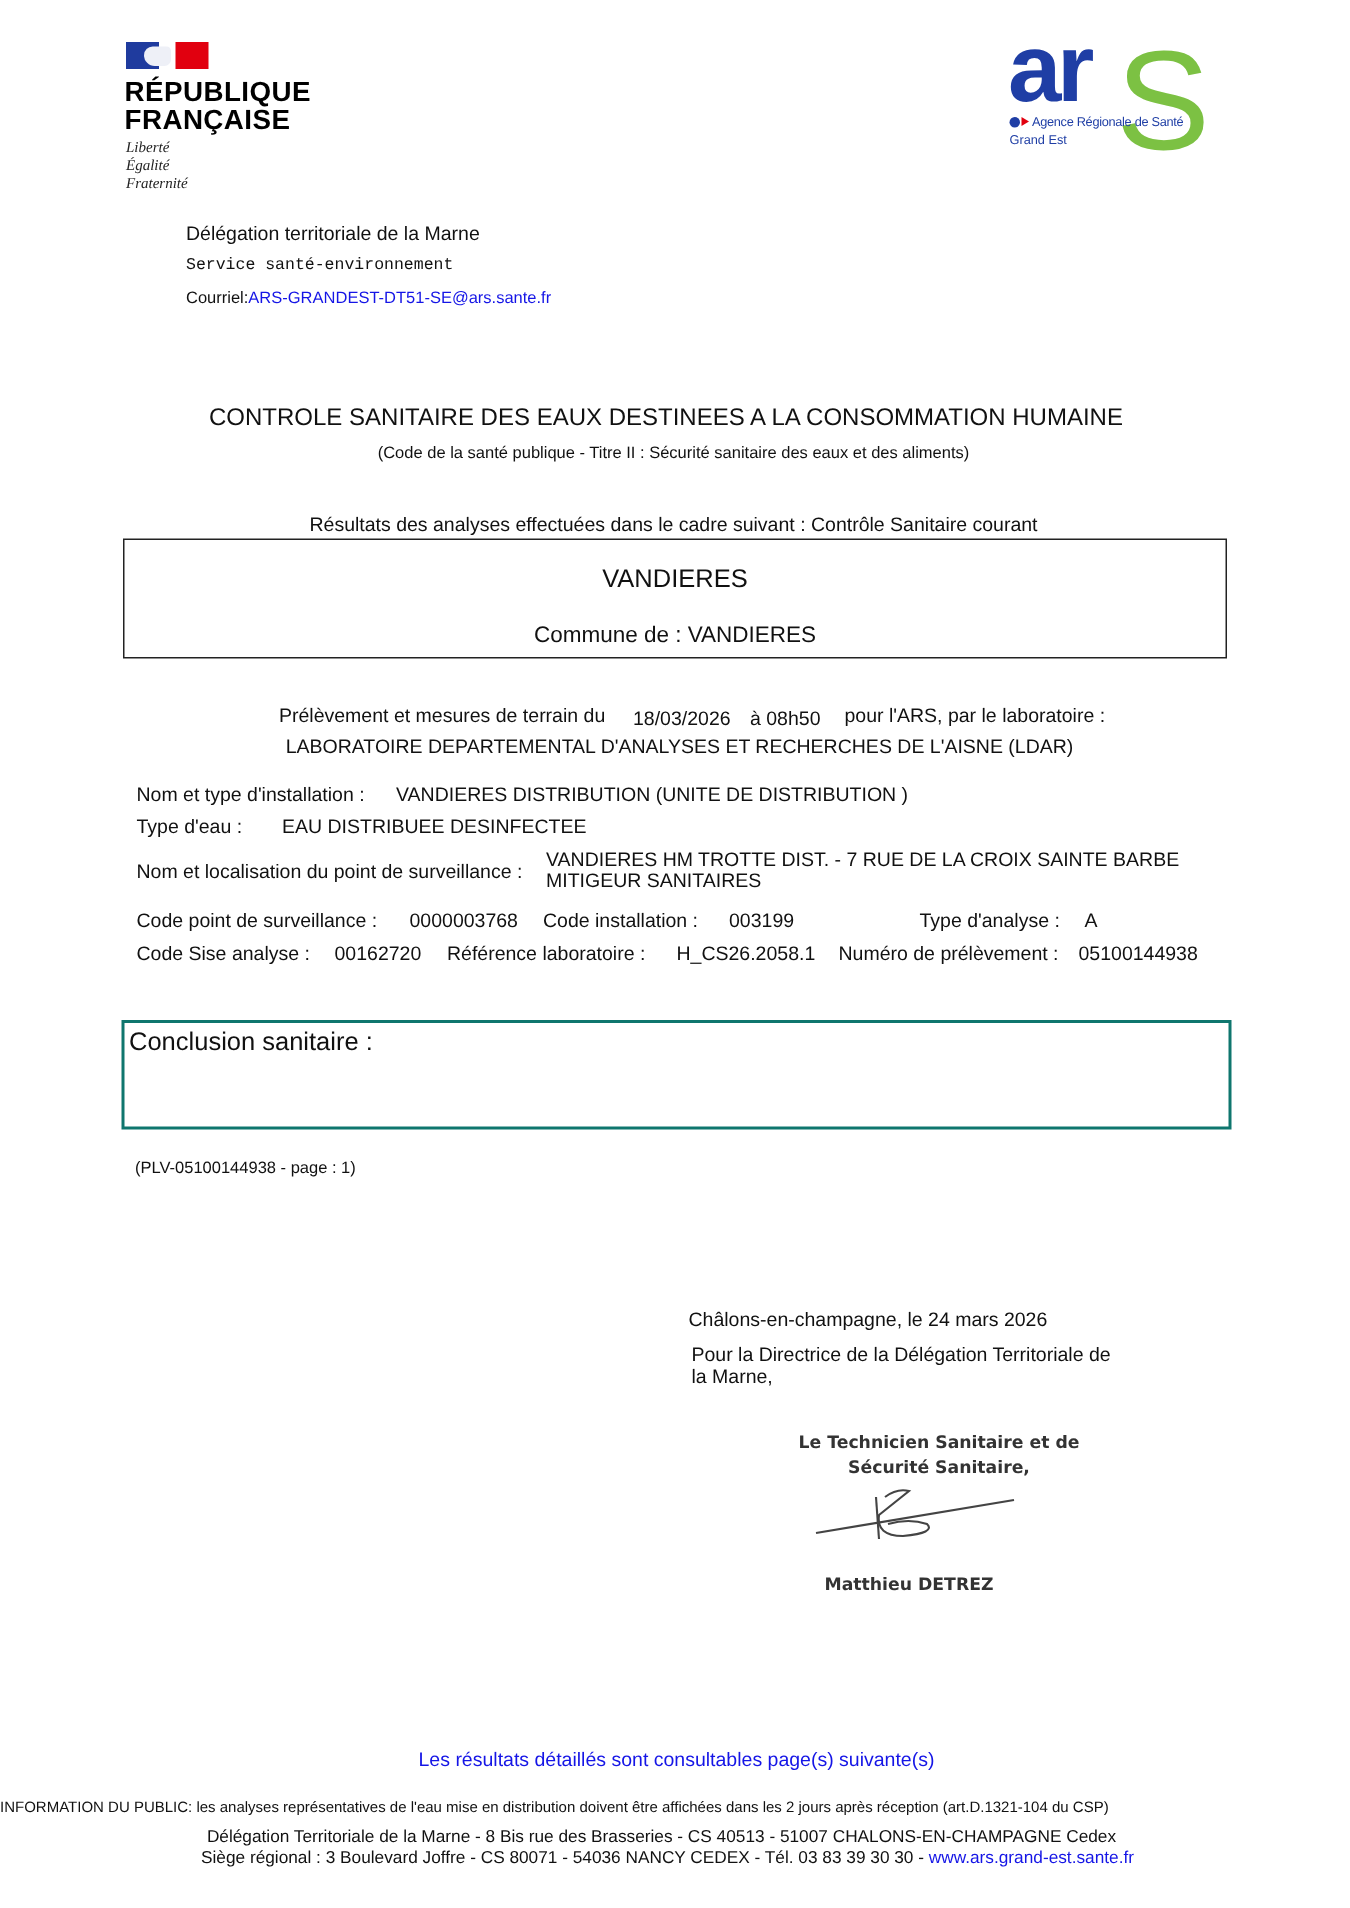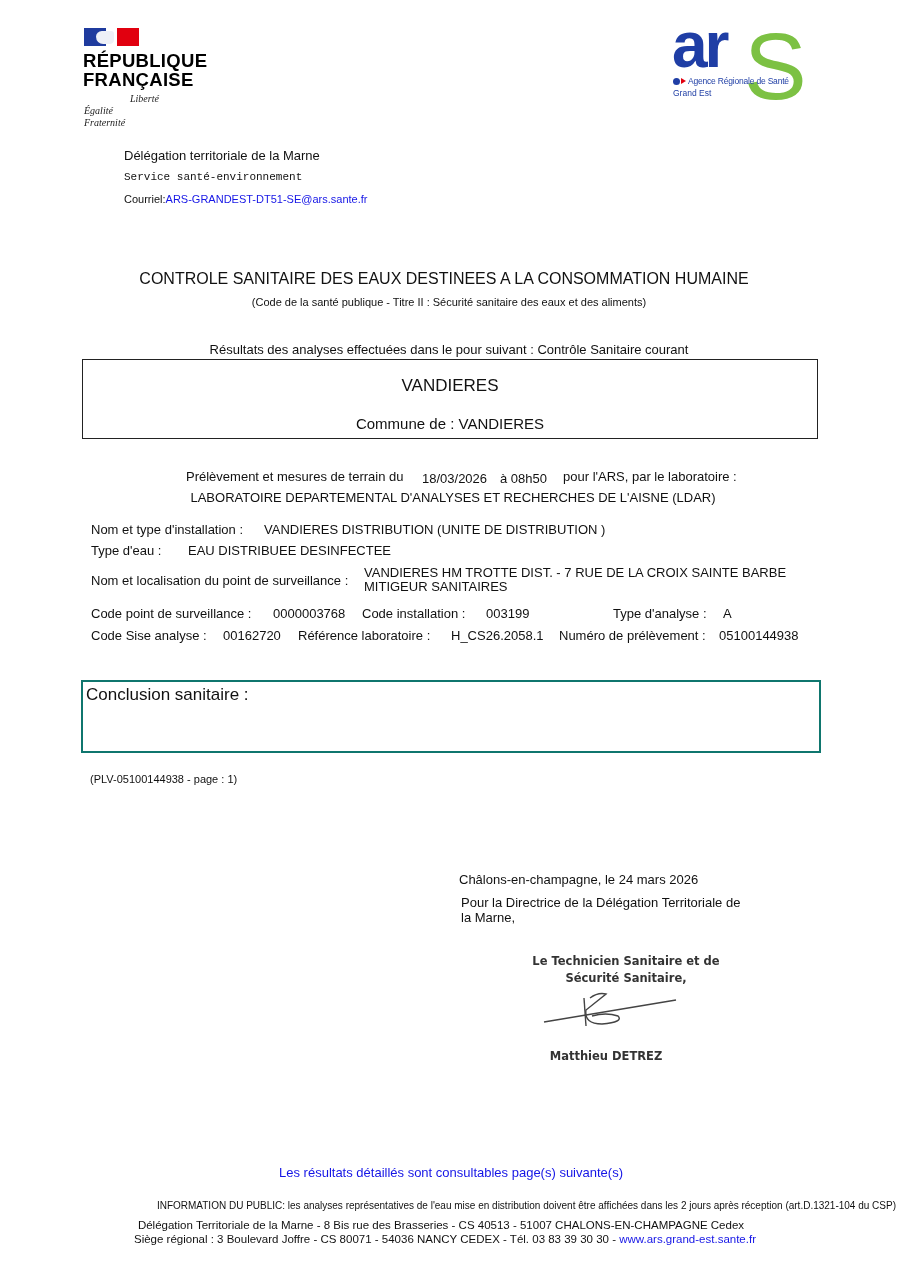--- a/index.html
+++ b/index.html
@@ -50,21 +50,21 @@
 
 <div id="rf-logo" class="abs">
   <div id="rf-flag">
     <div class="b"></div>
       <div class="w"></div>
       <div class="r"></div>
       <div class="face"></div>
   </div>
   <div class="rf-title" style="top:25px;">RÉPUBLIQUE</div>
   <div class="rf-title" style="top:44px;">FRANÇAISE</div>
-  <div class="rf-motto" style="top:67px;margin-left:46px;">Liberté</div>
+  <div class="rf-motto" style="top:67px;">Liberté</div>
   <div class="rf-motto" style="top:79px;">Égalité</div>
   <div class="rf-motto" style="top:91px;">Fraternité</div>
 </div>
 
 <div id="ars-logo" class="abs">
   <div id="ars-ar">ar</div>
   <div id="ars-s">S</div>
   <div id="ars-dots">
       <div class="d1"></div>
       <div class="d2"></div>
@@ -74,21 +74,21 @@
 </div>
 
 <div class="abs t13" style="left:124px; top:148px;">Délégation territoriale de la Marne</div>
 <div class="abs t11" style="left:124px; top:171px;font-family:Liberation Mono, monospace;">Service santé-environnement</div>
 <div class="abs t11" style="left:124px; top:193px;">
   <span>Courriel:</span><span class="blue">ARS-GRANDEST-DT51-SE@ars.sante.fr</span>
 </div>
 
 <div class="abs" style="left:0; width:888px; top:270px; text-align:center; font-size:16px;">CONTROLE SANITAIRE DES EAUX DESTINEES A LA CONSOMMATION HUMAINE</div>
 <div class="abs t11" style="left:0; width:898px; top:296px; text-align:center;">(Code de la santé publique - Titre II : Sécurité sanitaire des eaux et des aliments)</div>
-<div class="abs t13" style="left:0; width:898px; top:342px; text-align:center;">Résultats des analyses effectuées dans le pour suivant : Contrôle Sanitaire courant</div>
+<div class="abs t13" style="left:0; width:898px; top:342px; text-align:center;">Résultats des analyses effectuées dans le cadre suivant : Contrôle Sanitaire courant</div>
 
 <div id="commune-box">
   <div style="position:absolute; left:0; right:0; top:16px; text-align:center; font-size:17px;">VANDIERES</div>
   <div style="position:absolute; left:0; right:0; top:55px; text-align:center; font-size:15px;">Commune de : VANDIERES</div>
 </div>
 
 <div class="abs t13" style="left:186px; top:469px;">Prélèvement et mesures de terrain du</div>
 <div class="abs t13" style="left:422px; top:471px;">18/03/2026</div>
 <div class="abs t13" style="left:500px; top:471px;">à 08h50</div>
 <div class="abs t13" style="left:563px; top:469px;">pour l'ARS, par le laboratoire :</div>
@@ -136,17 +136,17 @@
   <div>Sécurité Sanitaire,</div>
 </div>
 <svg id="signature" viewBox="0 0 140 40">
   <path d="M4 32 L136 10" stroke="#444" stroke-width="1.5" fill="none"></path>
   <path d="M50 8 Q58 2 66 4 L46 20 Q44 34 62 34 Q84 32 78 26 Q66 22 52 26" stroke="#444" stroke-width="1.4" fill="none"></path>
   <path d="M44 8 L46 36" stroke="#444" stroke-width="1.4" fill="none"></path>
 </svg>
 <div class="abs" style="left:490px; width:232px; top:1049px; text-align:center; font-family:'DejaVu Sans', sans-serif; font-size:11.5px; font-weight:bold; color:#333;">Matthieu DETREZ</div>
 
 <div class="abs blue t13" style="left:0; width:902px; top:1165px; text-align:center;">Les résultats détaillés sont consultables page(s) suivante(s)</div>
-<div class="abs" style="left:0; width:896px; top:1200px; text-align:right; font-size:10px;">INFORMATION DU PUBLIC: les analyses représentatives de l'eau mise en distribution doivent être affichées dans les 2 jours après réception (art.D.1321-104 du CSP)</div>
+<div class="abs" style="left:0; width:896px; top:1200px; text-align:left; font-size:10px;">INFORMATION DU PUBLIC: les analyses représentatives de l'eau mise en distribution doivent être affichées dans les 2 jours après réception (art.D.1321-104 du CSP)</div>
 <div class="abs t12" style="left:0; width:882px; top:1219px; text-align:center;">Délégation Territoriale de la Marne - 8 Bis rue des Brasseries - CS 40513 - 51007 CHALONS-EN-CHAMPAGNE Cedex</div>
 <div class="abs t12" style="left:0; width:890px; top:1233px; text-align:center;">
   <span>Siège régional : 3 Boulevard Joffre - CS 80071 - 54036 NANCY CEDEX - Tél. 03 83 39 30 30 - </span><span class="blue">www.ars.grand-est.sante.fr</span>
 </div>
 
 </body></html>

